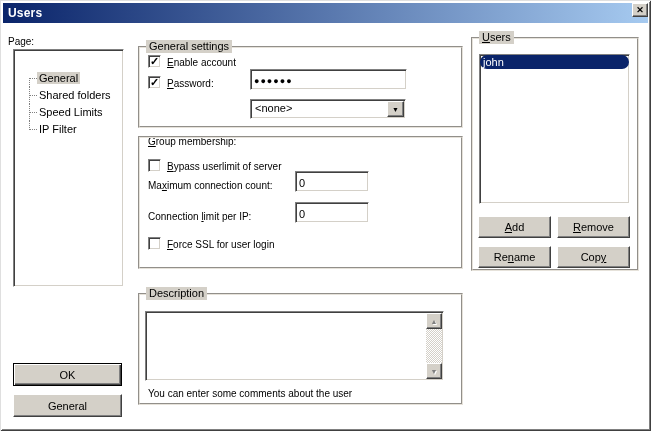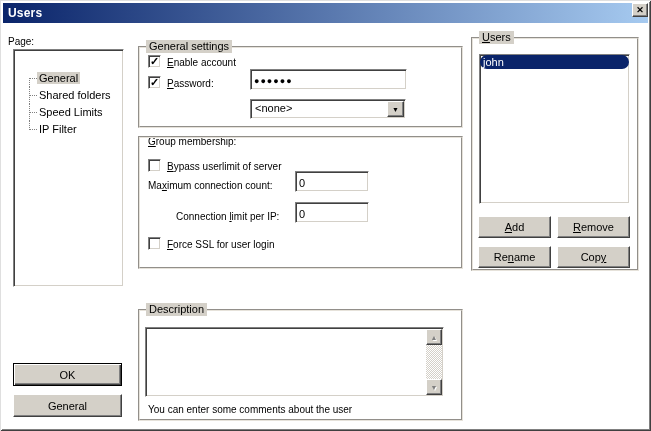--- a/index.html
+++ b/index.html
@@ -157,28 +157,28 @@
   </div>
 
   <div class="groupbox" style="left:138px; top:136px; width:325px; height:133px;padding-left:37px;">
 
     <div class="checkbox" style="left:8px; top:21px;"></div>
     <div class="label" style="left:27px; top:22px;"><u>B</u>ypass userlimit of server</div>
 
     <div class="label" style="left:8px; top:41px;">Ma<u>x</u>imum connection count:</div>
     <input class="edit sunken" style="left: 155px; top: 33px; width: 74px; height: 21px;" value="0">
 
-    <div class="label" style="left:8px; top:72px;margin-left:28px;">Connection <u>l</u>imit per IP:</div>
+    <div class="label" style="left:8px; top:72px;">Connection <u>l</u>imit per IP:</div>
     <input class="edit sunken" style="left: 155px; top: 64px; width: 74px; height: 21px;" value="0">
 
     <div class="checkbox" style="left:8px; top:99px;"></div>
     <div class="label" style="left:27px; top:100px;"><u>F</u>orce SSL for user login</div>
   </div>
 
-  <div class="groupbox" style="left:138px; top:293px; width:325px; height:112px;margin-top:16px;">
+  <div class="groupbox" style="left:138px; top:293px; width:325px; height:112px;">
     <span class="group-label">Description</span>
 
     <div class="textarea-wrap sunken">
       <textarea style=""></textarea>
       <div class="vscroll">
         <div class="scroll-arrow up">
             <span>▲</span>
           </div>
         <div class="scroll-arrow down">
             <span>▼</span>

